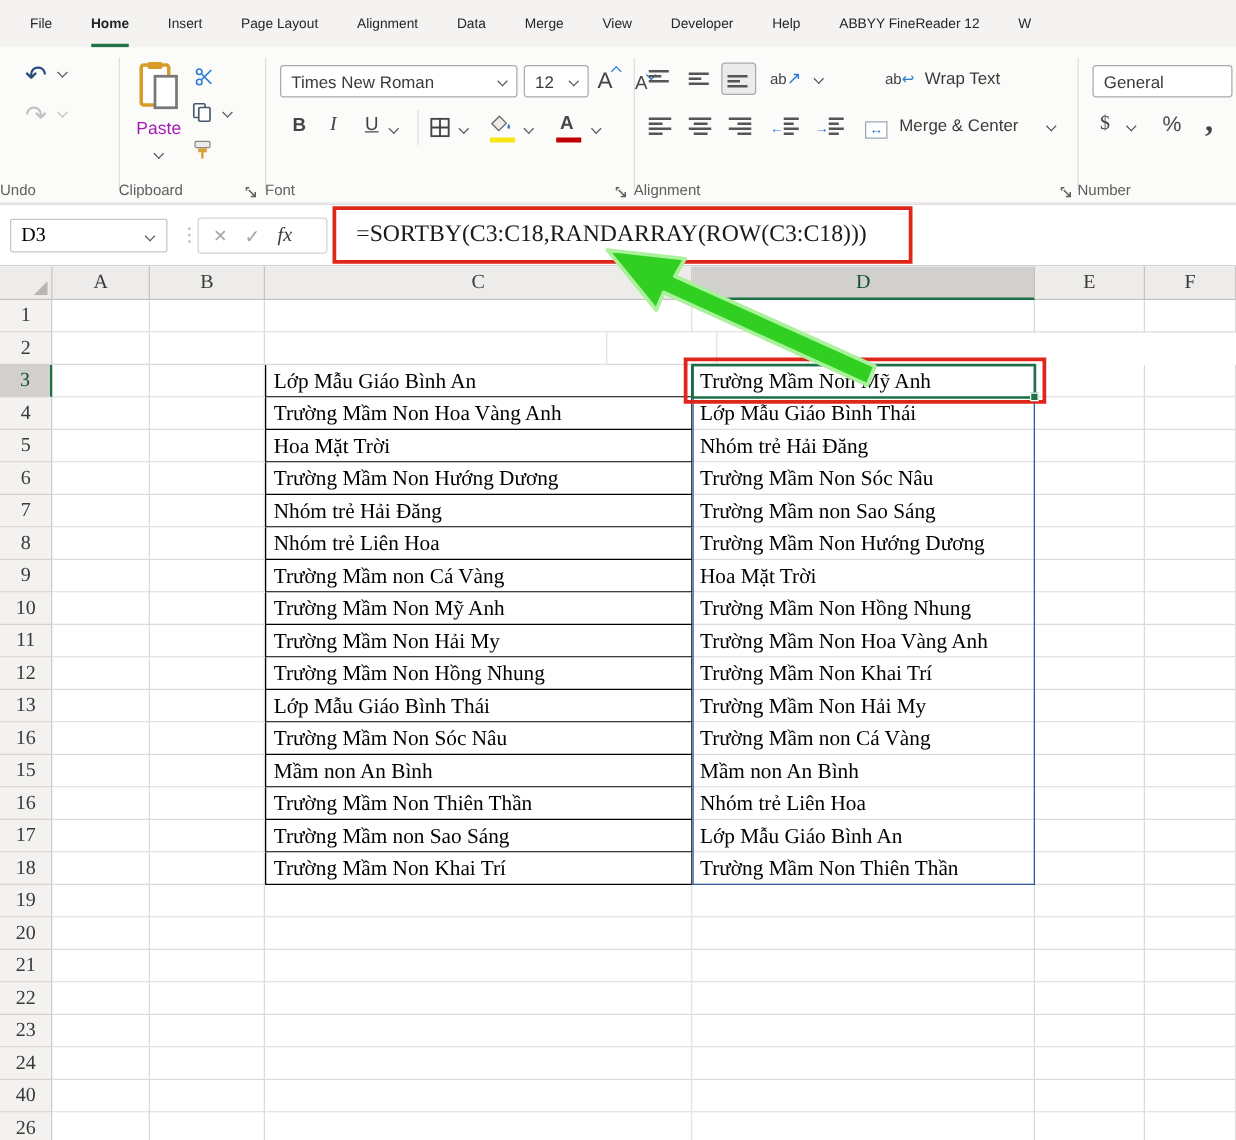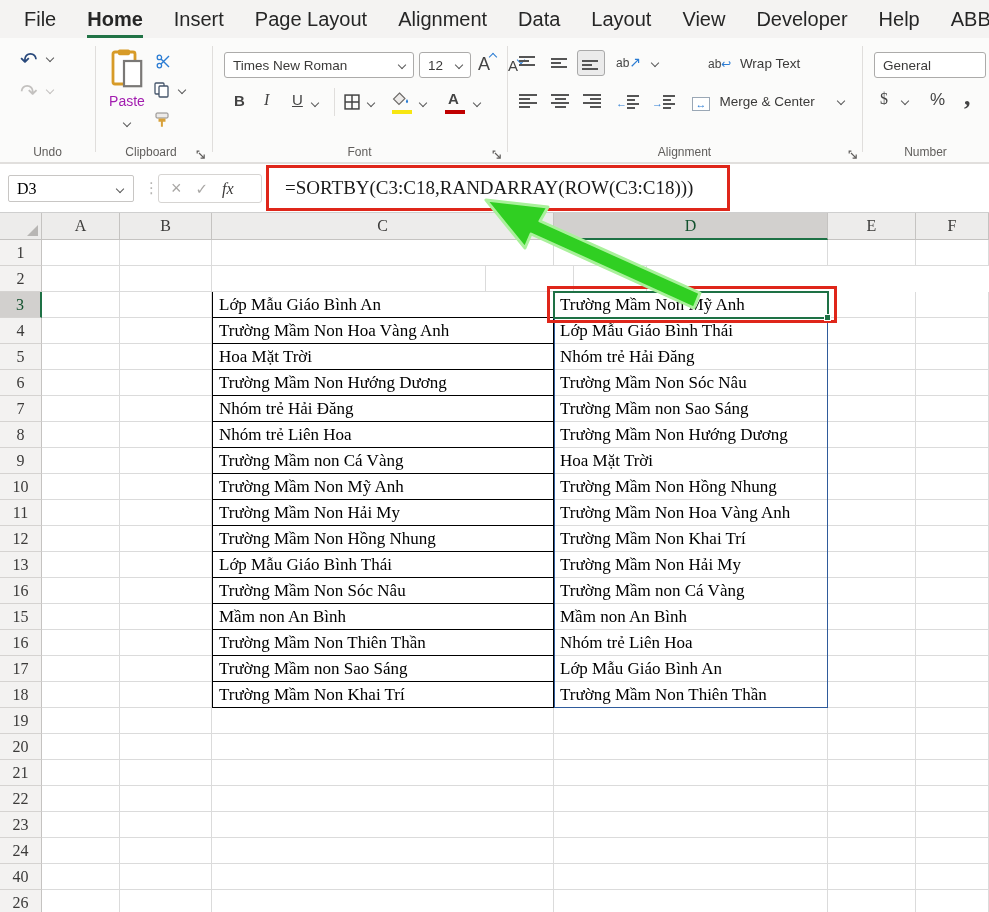--- a/index.html
+++ b/index.html
@@ -2,29 +2,29 @@
 <html><head>
 <meta charset="utf-8">
 <style>
   * { margin:0; padding:0; box-sizing:border-box; }
   html,body { width:989px; height:912px; overflow:hidden; background:#fff;
     font-family:"Liberation Sans","DejaVu Sans",sans-serif; position:relative; }
 
   
   .menubar { position:absolute; top:0; left:0; width:989px; height:38px; background:#F4F3F2;
     display:flex; align-items:stretch; padding-left:24px; gap:31px; overflow:hidden; }
-  .tab { display:flex; align-items:center; font-size:20px; color:#262626; white-space:nowrap;
+  .tab { display:flex; align-items:center; font-size:11px; color:#262626; white-space:nowrap;
     border-bottom:3px solid transparent; border-top:3px solid transparent; cursor:default; }
   .tab.active { font-weight:bold; border-bottom-color:#217346; }
 
   
   .ribbon { position:absolute; top:38px; left:0; width:989px; height:125px; background:#FBFBFA;
     border-bottom:1px solid #E1DFDD; overflow:hidden; }
   .abs { position:absolute; }
-  .grp-lbl { position:absolute; top:107px; font-size:12px; color:#605E5C; text-align:center; }
+  .grp-lbl { position:absolute; top:107px; font-size:12px; color:#605E5C; text-align:left; }
   .vdiv { position:absolute; top:8px; height:106px; width:1px; background:#E0DEDC; }
   .chev { display:inline-block; width:6px; height:6px; border-right:1.4px solid #5A5A5A;
     border-bottom:1.4px solid #5A5A5A; transform:rotate(45deg); }
   .chev.blue { border-color:#2B7CD3; }
   .chev.up { transform:rotate(225deg); }
   .chev.dis { border-color:#C3C1BF; }
   .box { background:#fff; border:1px solid #ACABAA; border-radius:3px; display:flex;
     align-items:center; font-size:13.5px; color:#3B3A39; padding:0 8px; }
   .box .chev { margin-left:auto; }
   .launch { position:absolute; top:108px; }
@@ -97,21 +97,21 @@
 </head>
 <body>
 
 <nav class="menubar">
     <div class="tab">File</div>
     <div class="tab active">Home</div>
     <div class="tab">Insert</div>
     <div class="tab">Page Layout</div>
     <div class="tab">Alignment</div>
     <div class="tab">Data</div>
-    <div class="tab">Layout</div>
+    <div class="tab">Merge</div>
     <div class="tab">View</div>
     <div class="tab">Developer</div>
     <div class="tab">Help</div>
     <div class="tab">ABBYY FineReader 12</div>
     <div class="tab">W</div>
   </nav>
 
 <div class="ribbon">
   <div class="vdiv" style="left:95px"></div>
   <div class="vdiv" style="left:212px"></div>

